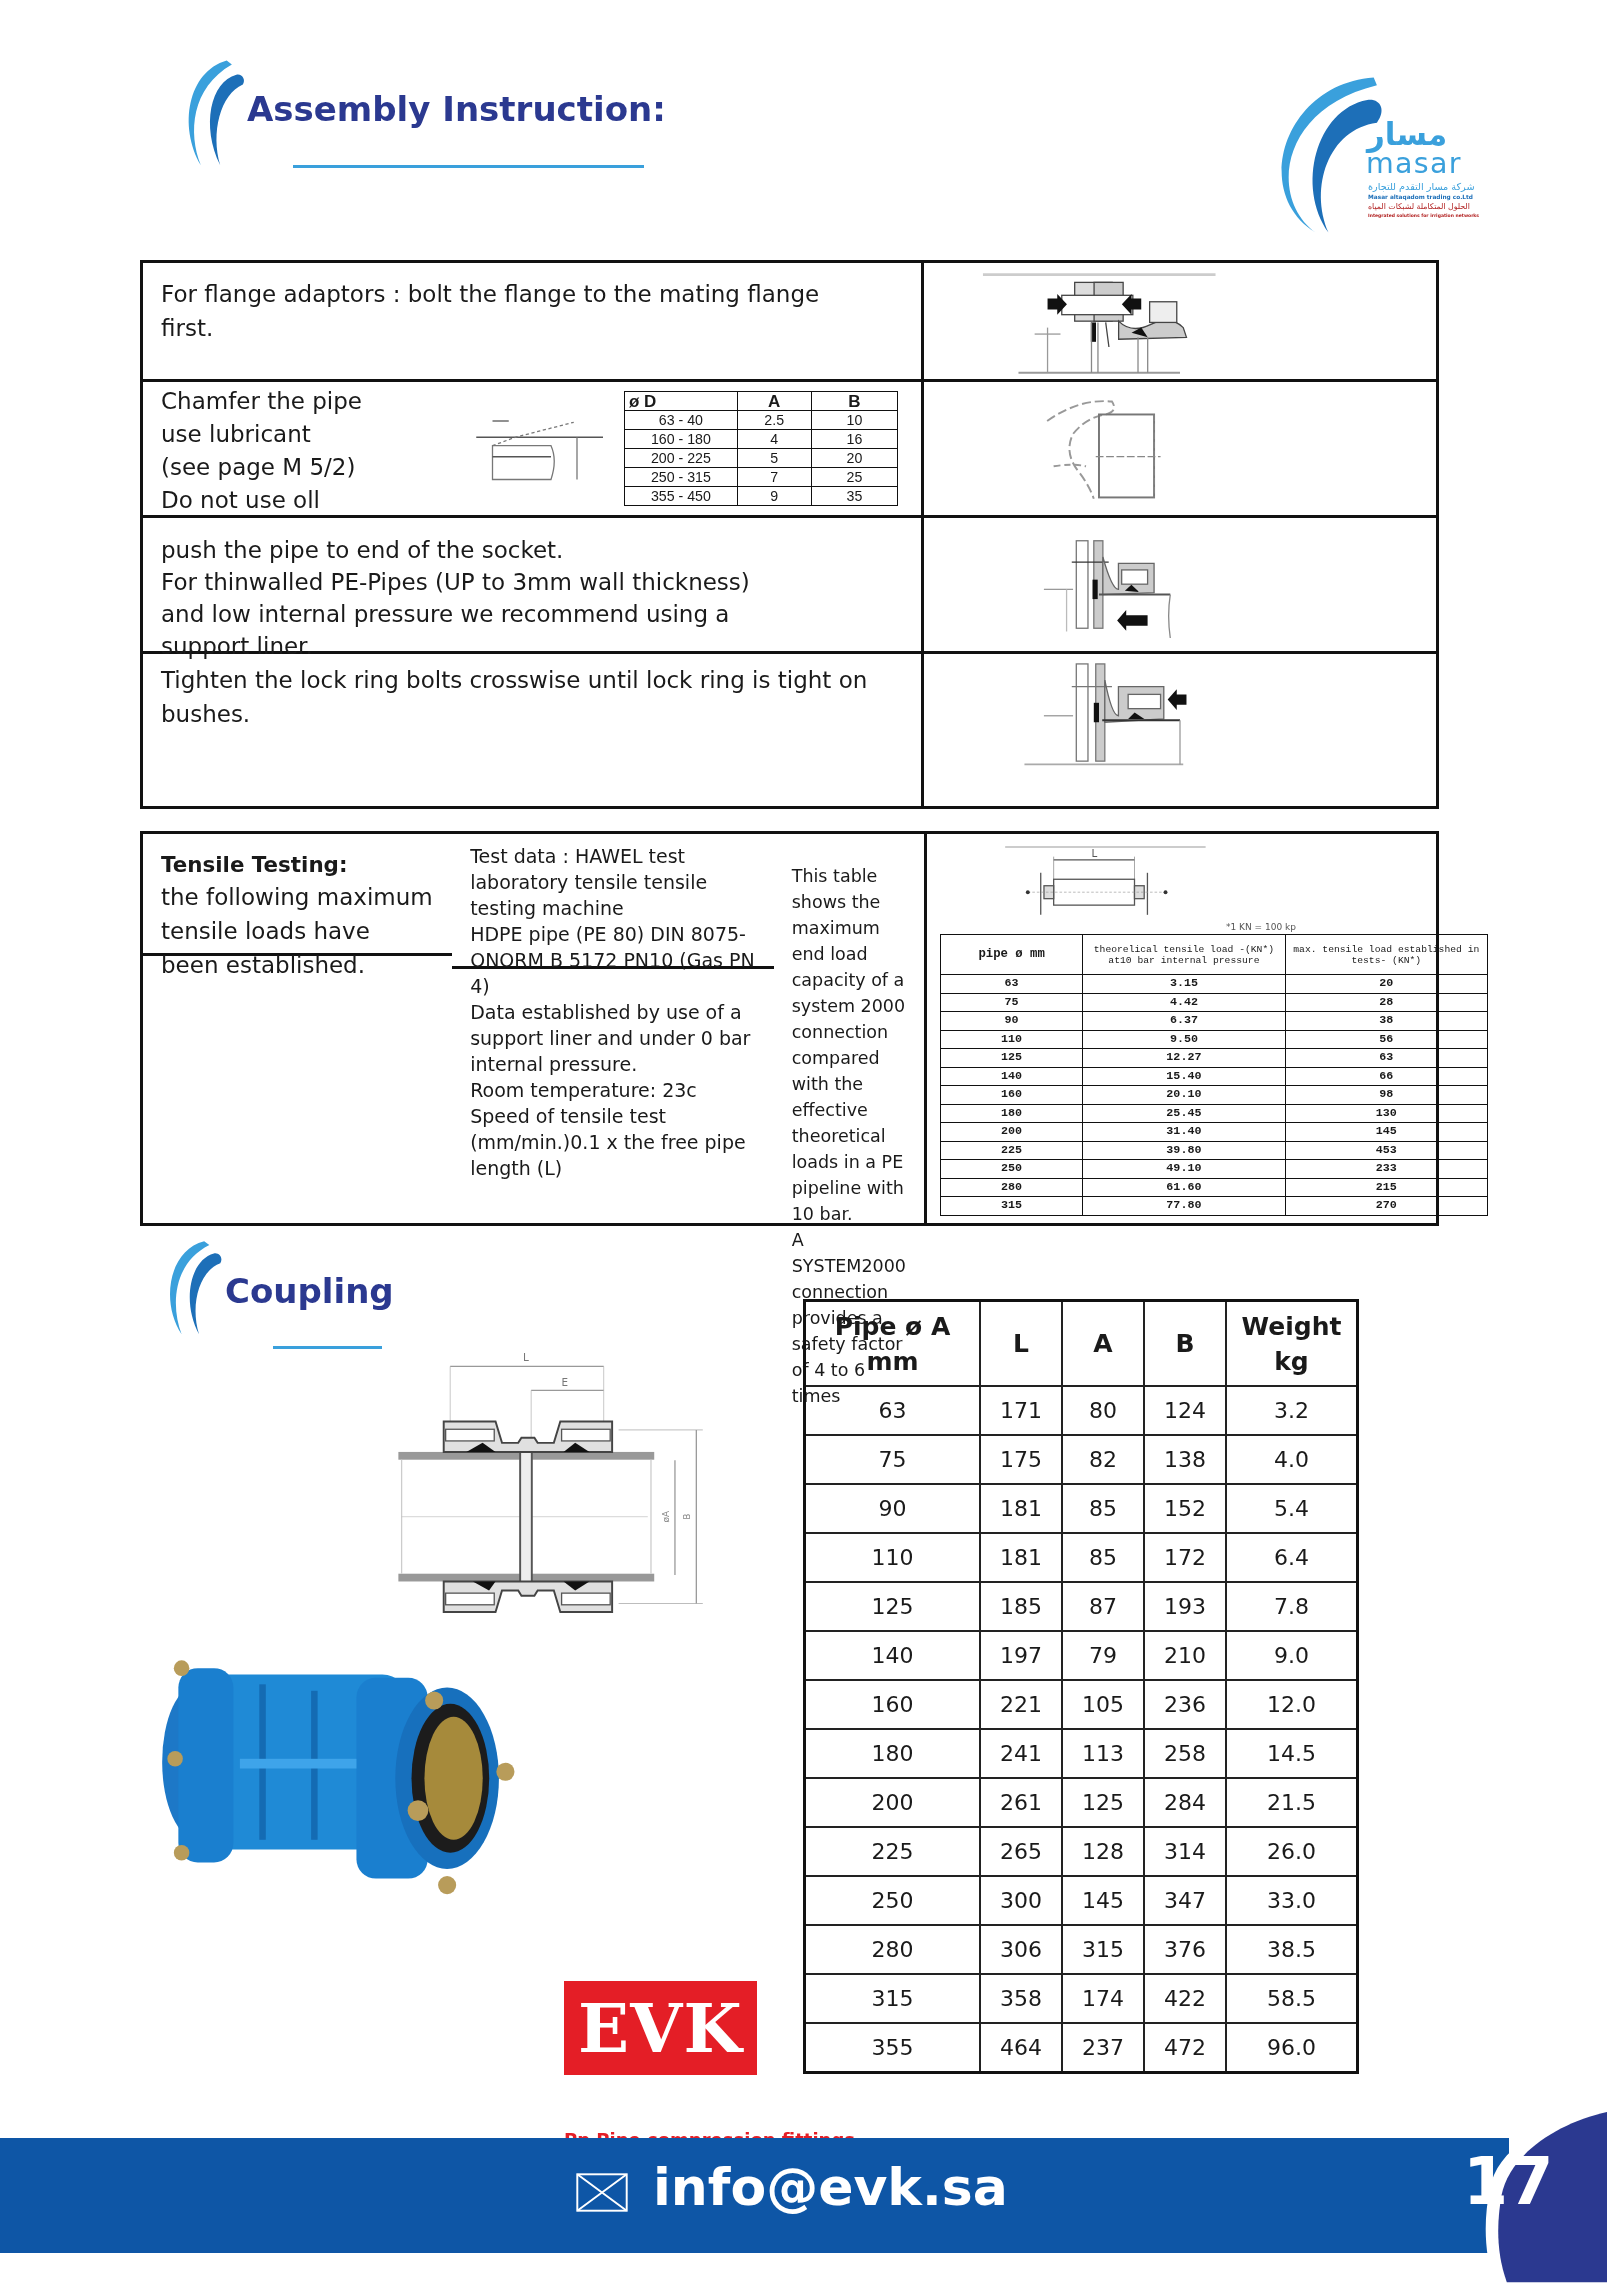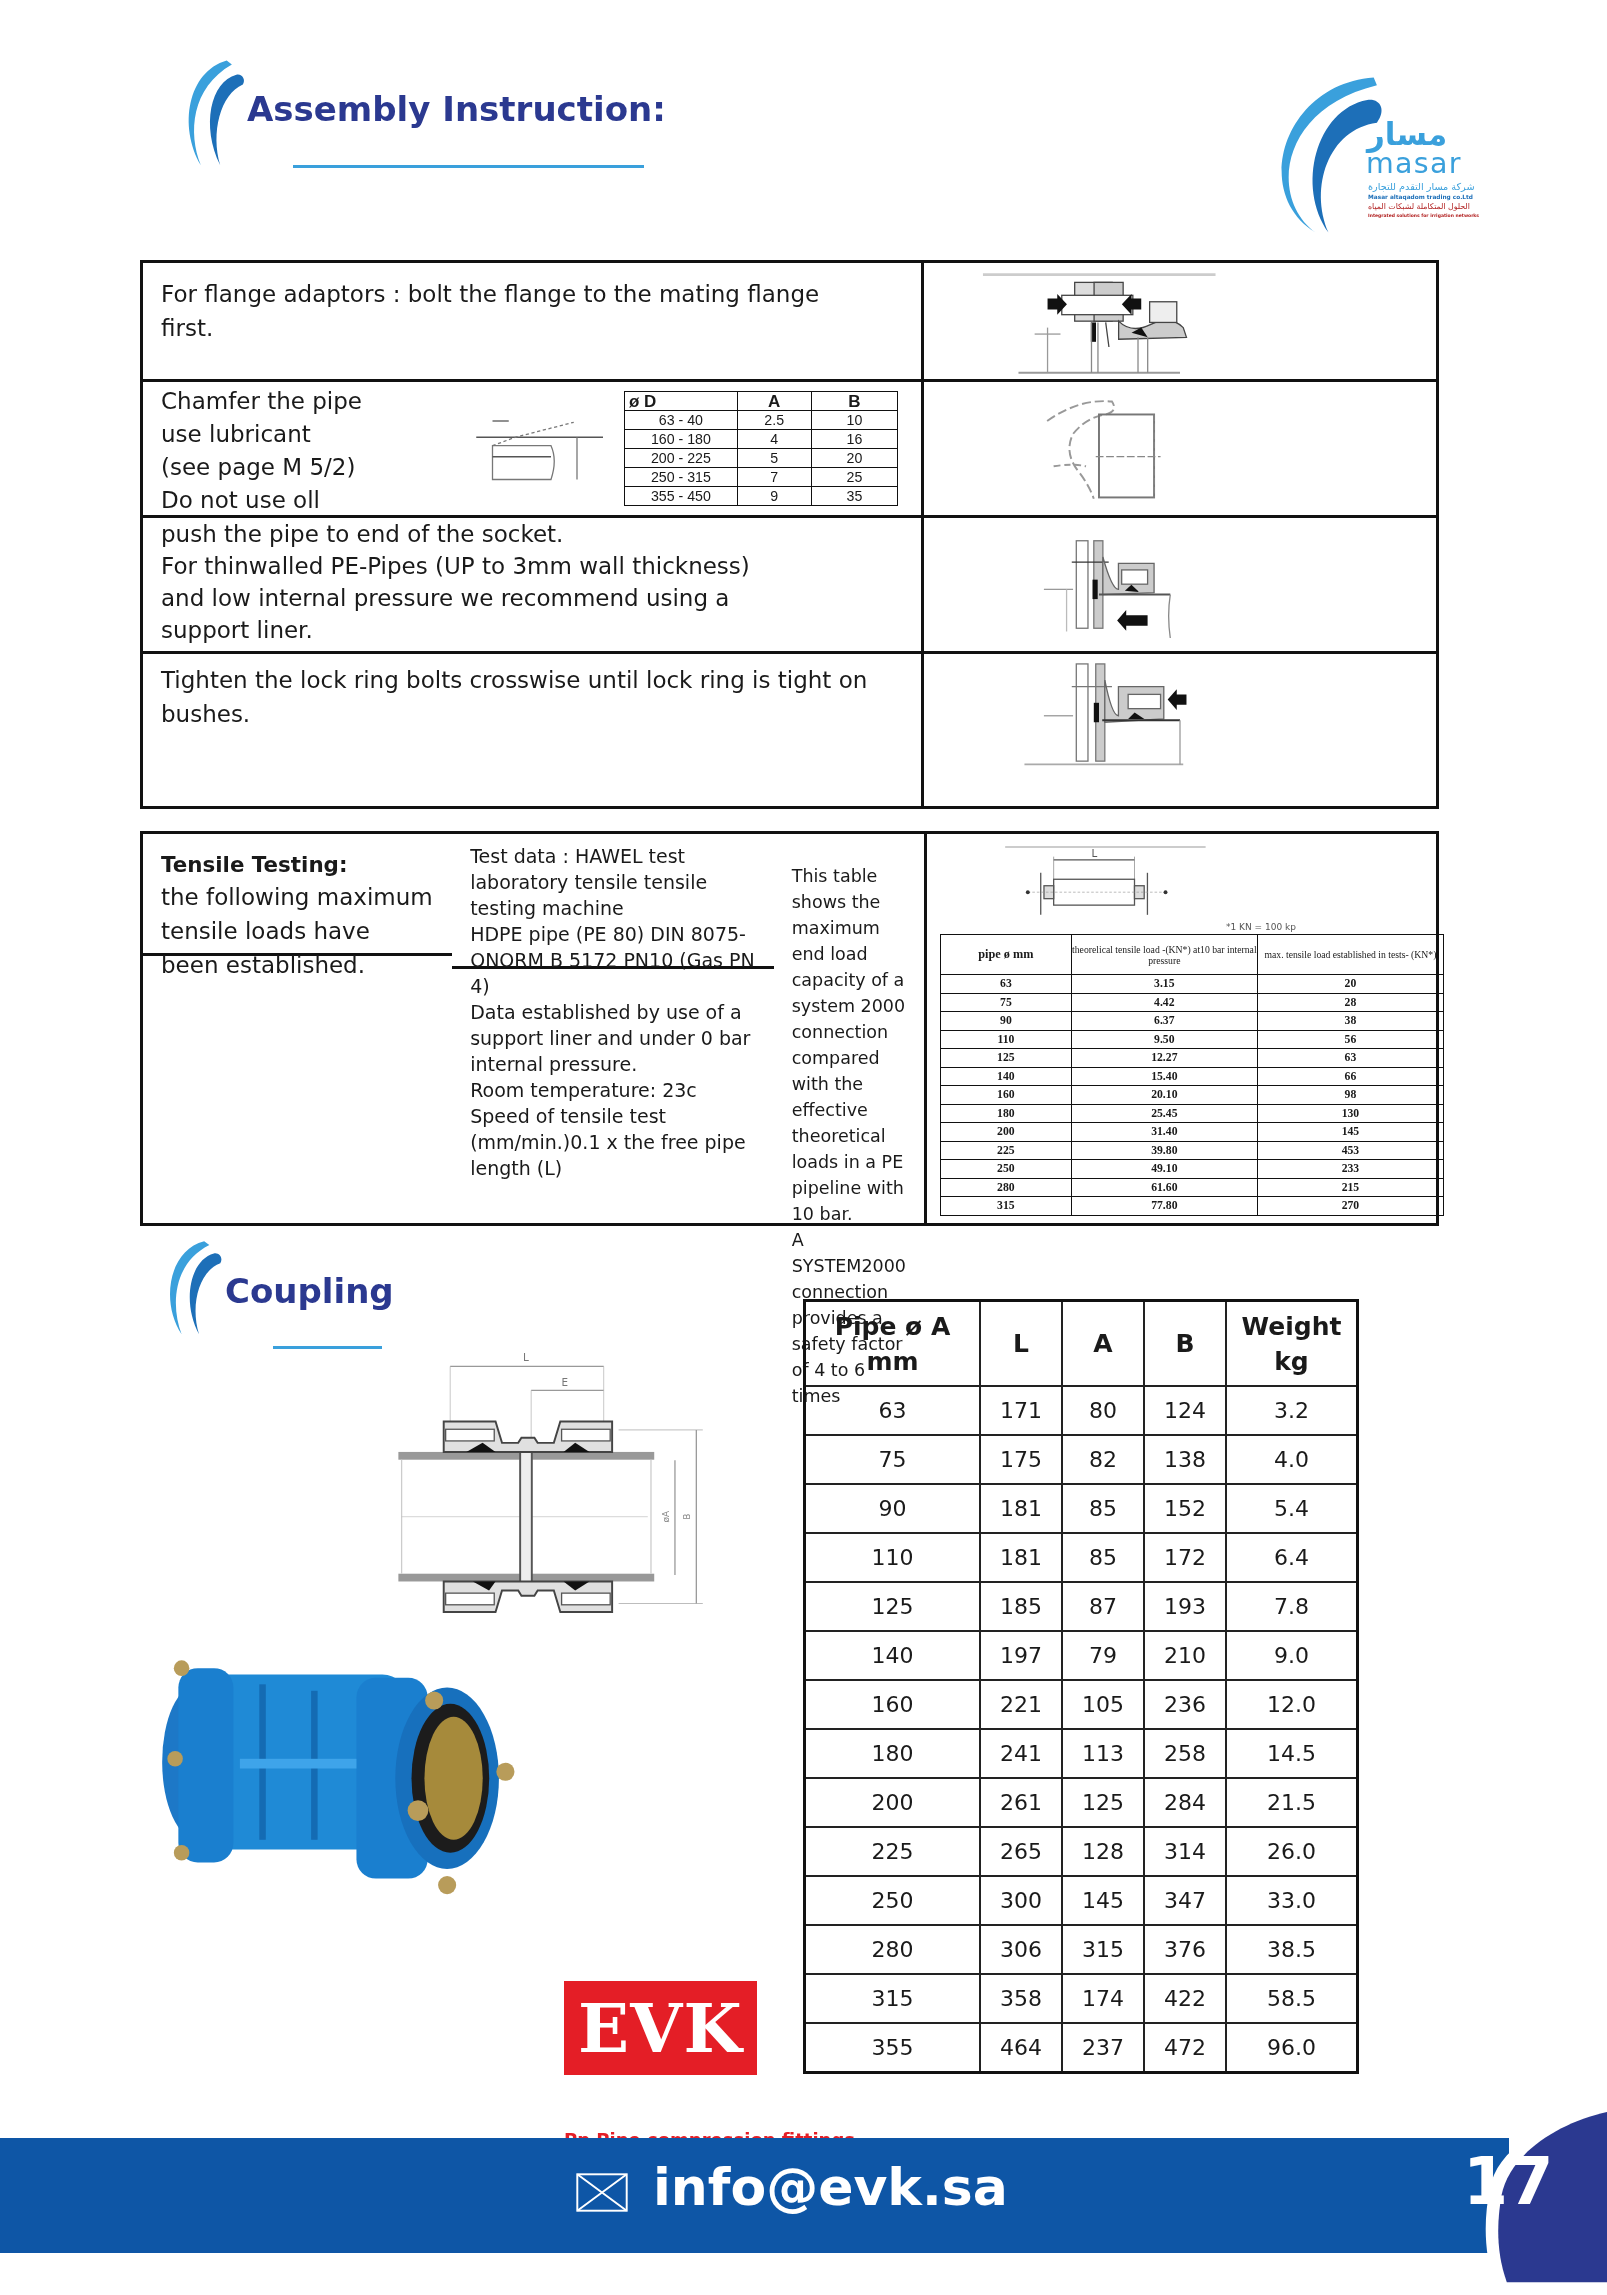--- a/index.html
+++ b/index.html
@@ -25,21 +25,21 @@
   .chamfer-table th, .chamfer-table td { border:1.9px solid #111; text-align:center; padding:0 3.9px; height:18px; line-height:17px; }
   .chamfer-table th { font-weight:bold; font-size:17px; }
 
   
   .tbox { position:absolute; left:140px; top:831px; width:1299px; height:395px; border:3.2px solid #111; box-sizing:border-box; display:flex; }
   .tleft { width:784px; border-right:3.2px solid #111; box-sizing:border-box; display:flex; flex-direction:row; }
   .tl1 { height:122px; border-bottom:3.2px solid #111; box-sizing:border-box; padding:15.5px 18px; }
   .tl2 { height:135px; border-bottom:3.2px solid #111; box-sizing:border-box; padding:9px 18px; font-size:19px; line-height:26px; }
   .tl3 { flex:1; padding:29px 18px; font-size:17.5px; line-height:26px; }
   .tright { flex:1; position:relative; }
-  .ttable { position:absolute; left:13px; top:100px; width:504px; border-collapse:collapse; font-family:Liberation Serif, serif; font-weight:bold; }
+  .ttable { position:absolute; left:13px; top:100px; width:548px; border-collapse:collapse; font-family:Liberation Mono, monospace; font-weight:bold; }
   .ttable th, .ttable td { border:1.9px solid #111; text-align:center; padding:0; }
   .ttable th { font-size:9.7px; line-height:11px; height:39px; }
   .ttable th.big { font-size:12.3px; }
   .ttable td { font-size:11.7px; height:17.5px; line-height:15.5px; }
 
   
   .ctable { position:absolute; left:803px; top:1299px; width:556px; border-collapse:collapse; border:3.2px solid #111; }
   .ctable th, .ctable td { border:2.6px solid #222; text-align:center; font-size:22px; }
   .ctable th { font-weight:bold; font-size:25px; line-height:35px; height:81px; }
   .ctable td { height:45px; }
@@ -161,21 +161,21 @@
         <path d="M190 60 Q240 25 290 30 Q300 45 280 50 Q250 55 230 80 Q215 110 240 140 Q255 160 262 180" fill="none" stroke="#999" stroke-width="3" stroke-dasharray="14 6"></path>
         <path d="M200 130 Q230 125 250 130" fill="none" stroke="#999" stroke-width="3" stroke-dasharray="10 6"></path>
         <rect x="270" y="50" width="85" height="128" fill="none" stroke="#777" stroke-width="3"></rect>
         <line x1="355" y1="50" x2="355" y2="178" stroke="#888" stroke-width="2" stroke-dasharray="10 4"></line>
         <line x1="265" y1="115" x2="365" y2="115" stroke="#888" stroke-width="2" stroke-dasharray="12 4"></line>
       </svg>
     </div>
   </div>
 
   <div class="irow" style="height:136px;">
-    <div class="icell-text" style="padding-top:0px;line-height:32px;">
+    <div class="icell-text" style="padding-top:16px;line-height:32px;">
       <span class="line">push the pipe to end of the socket.</span>
       <span class="line">For thinwalled PE-Pipes (UP to 3mm wall thickness)</span>
       <span class="line">and low internal pressure we recommend using a</span>
       <span class="line">support liner.</span>
     </div>
     <div class="icell-img">
       <svg width="512" height="133" viewBox="0 0 790 205">
         <rect x="235" y="35" width="18" height="135" fill="#fff" stroke="#777" stroke-width="2"></rect>
         <rect x="262" y="35" width="14" height="135" fill="#ccc" stroke="#777" stroke-width="2"></rect>
         <line x1="228" y1="68" x2="285" y2="68" stroke="#333" stroke-width="2"></line>

